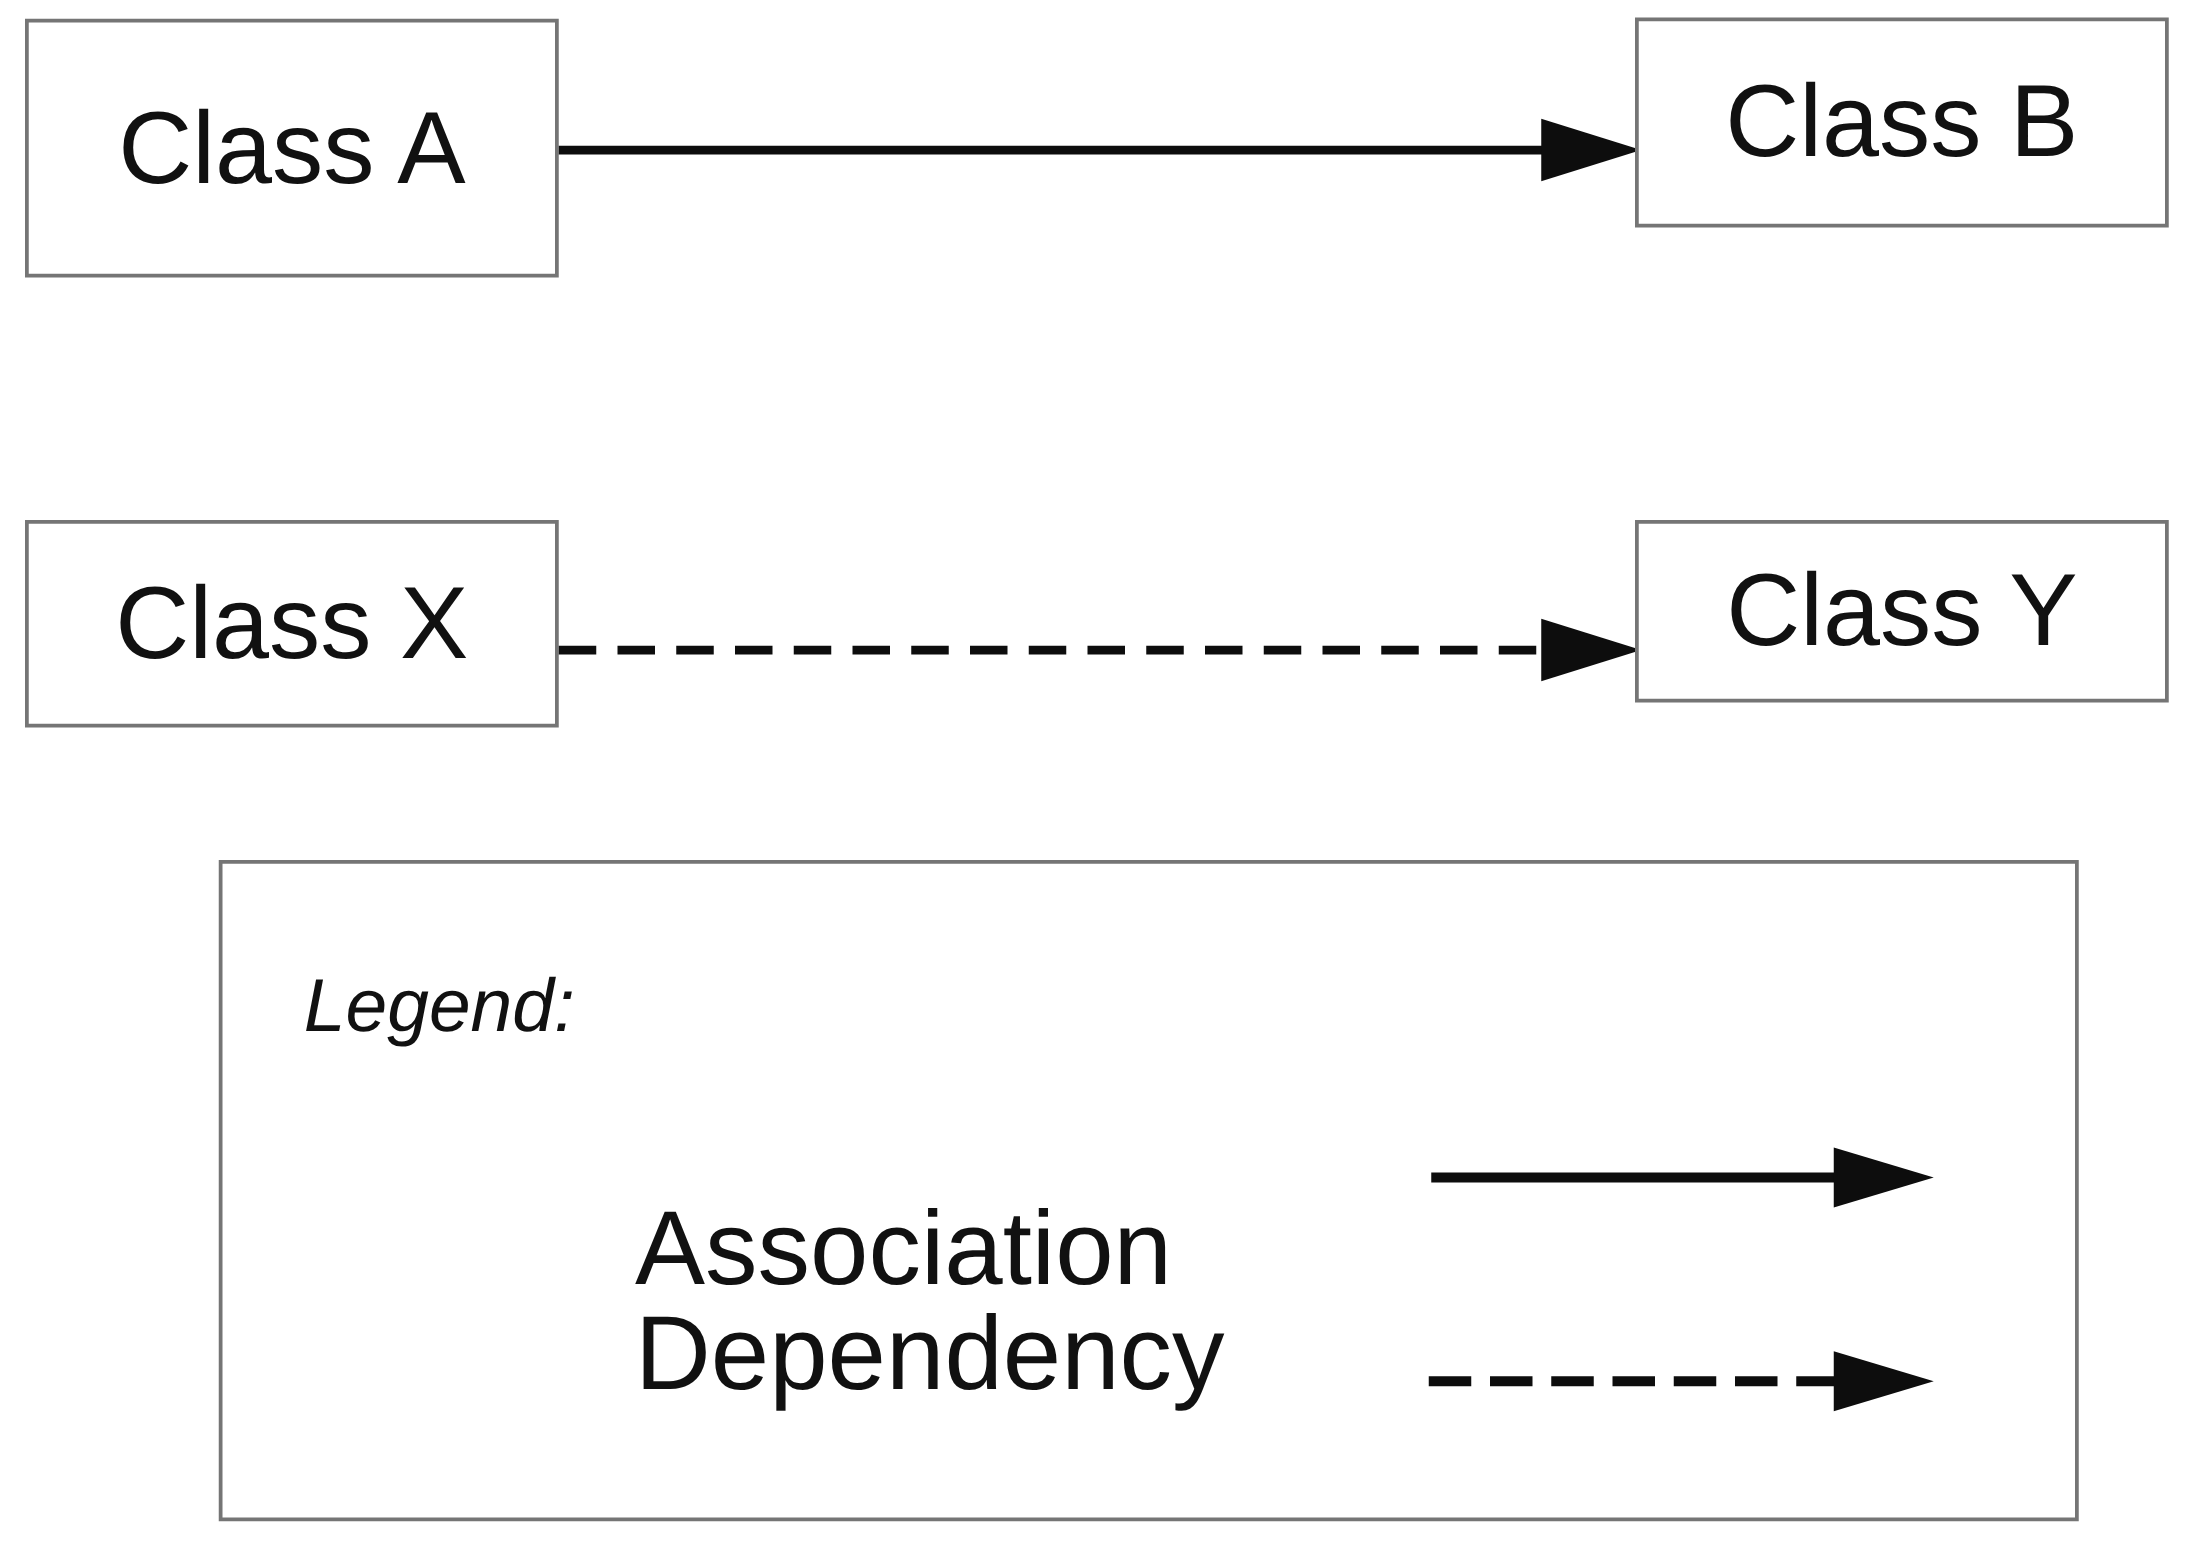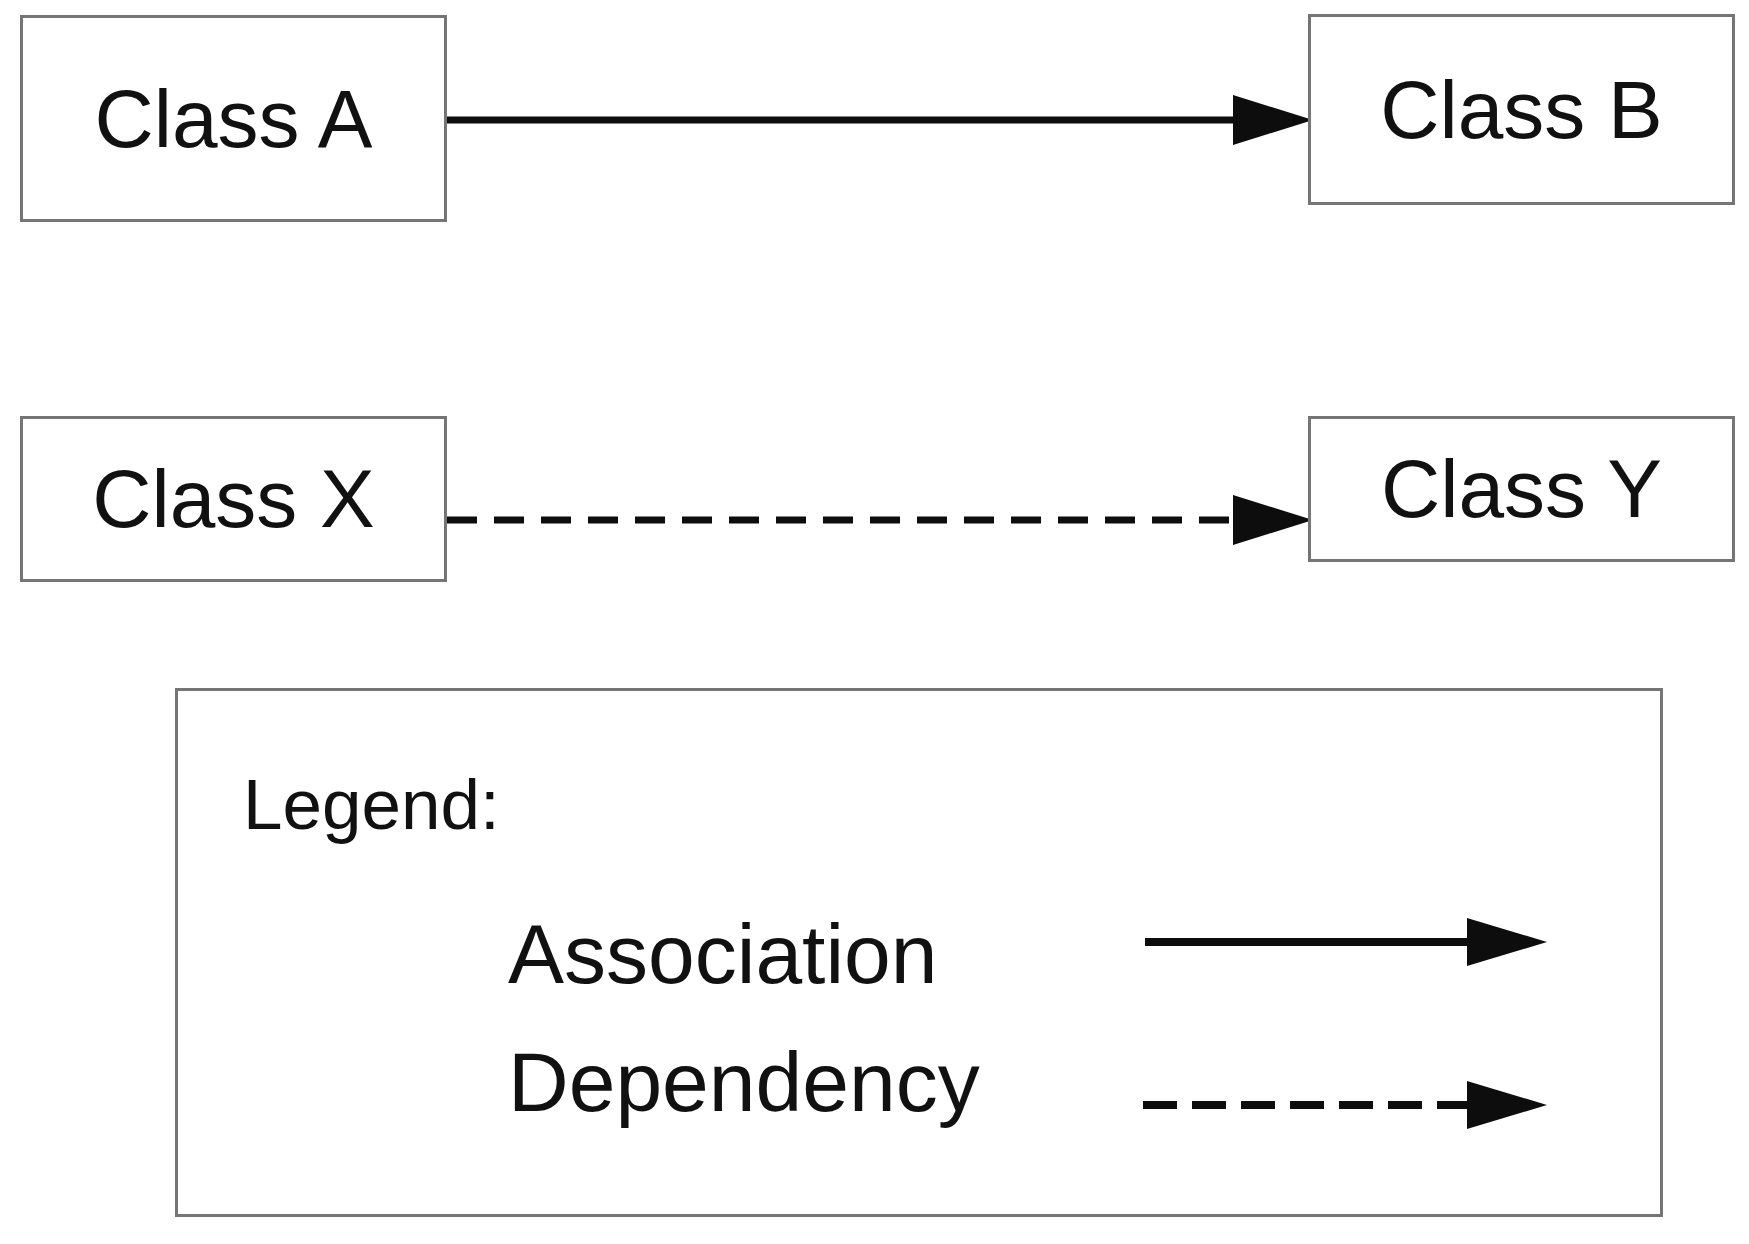--- a/index.html
+++ b/index.html
@@ -25,21 +25,21 @@
     align-items: center;
     justify-content: center;
   }
   .node-label {
     font-size: 82px;
     color: #111111;
     letter-spacing: 0px;
     white-space: nowrap;
   }
   .node-class-a { left: 20px;   top: 15px;  width: 427px; height: 207px; }
-  .node-class-b { left: 1308px; top: 14px;  width: 427px; height: 191px; }
+  .node-class-b { left: 1308px; top: 14px;  width: 427px; height: 168px; }
   .node-class-x { left: 20px;   top: 416px; width: 427px; height: 166px; }
   .node-class-y { left: 1308px; top: 416px; width: 427px; height: 146px; }
 
   .edge-svg { position: absolute; overflow: visible; }
   .edge-assoc  { left: 447px;  top: 90px;   }
   .edge-dep    { left: 447px;  top: 490px;  }
   .legend-edge-assoc { left: 1145px; top: 912px;  }
   .legend-edge-dep   { left: 1143px; top: 1075px; }
 
   .legend-box {
@@ -49,33 +49,34 @@
     width: 1488px;
     height: 529px;
     box-sizing: border-box;
     border: 3px solid #757575;
     background: #ffffff;
   }
   .legend-title {
     position: absolute;
     left: 243px;
     top: 763px;
-    font-size: 71px;
+    font-size: 60px;
     line-height: 84px;
     color: #111111;
     white-space: nowrap;
+    font-style: italic;
   }
   .legend-label {
     position: absolute;
     font-size: 84px;
     line-height: 84px;
     color: #111111;
     white-space: nowrap;
   }
-  .legend-label-assoc { left: 508px; top: 912px; }
+  .legend-label-assoc { left: 508px; top: 956px; }
   .legend-label-dep   { left: 508px; top: 1040px; }
 </style>
 </head>
 <body>
 
 <div id="canvas">
 
   <div class="node node-class-a">
     <span class="node-label">Class A</span>
   </div>

